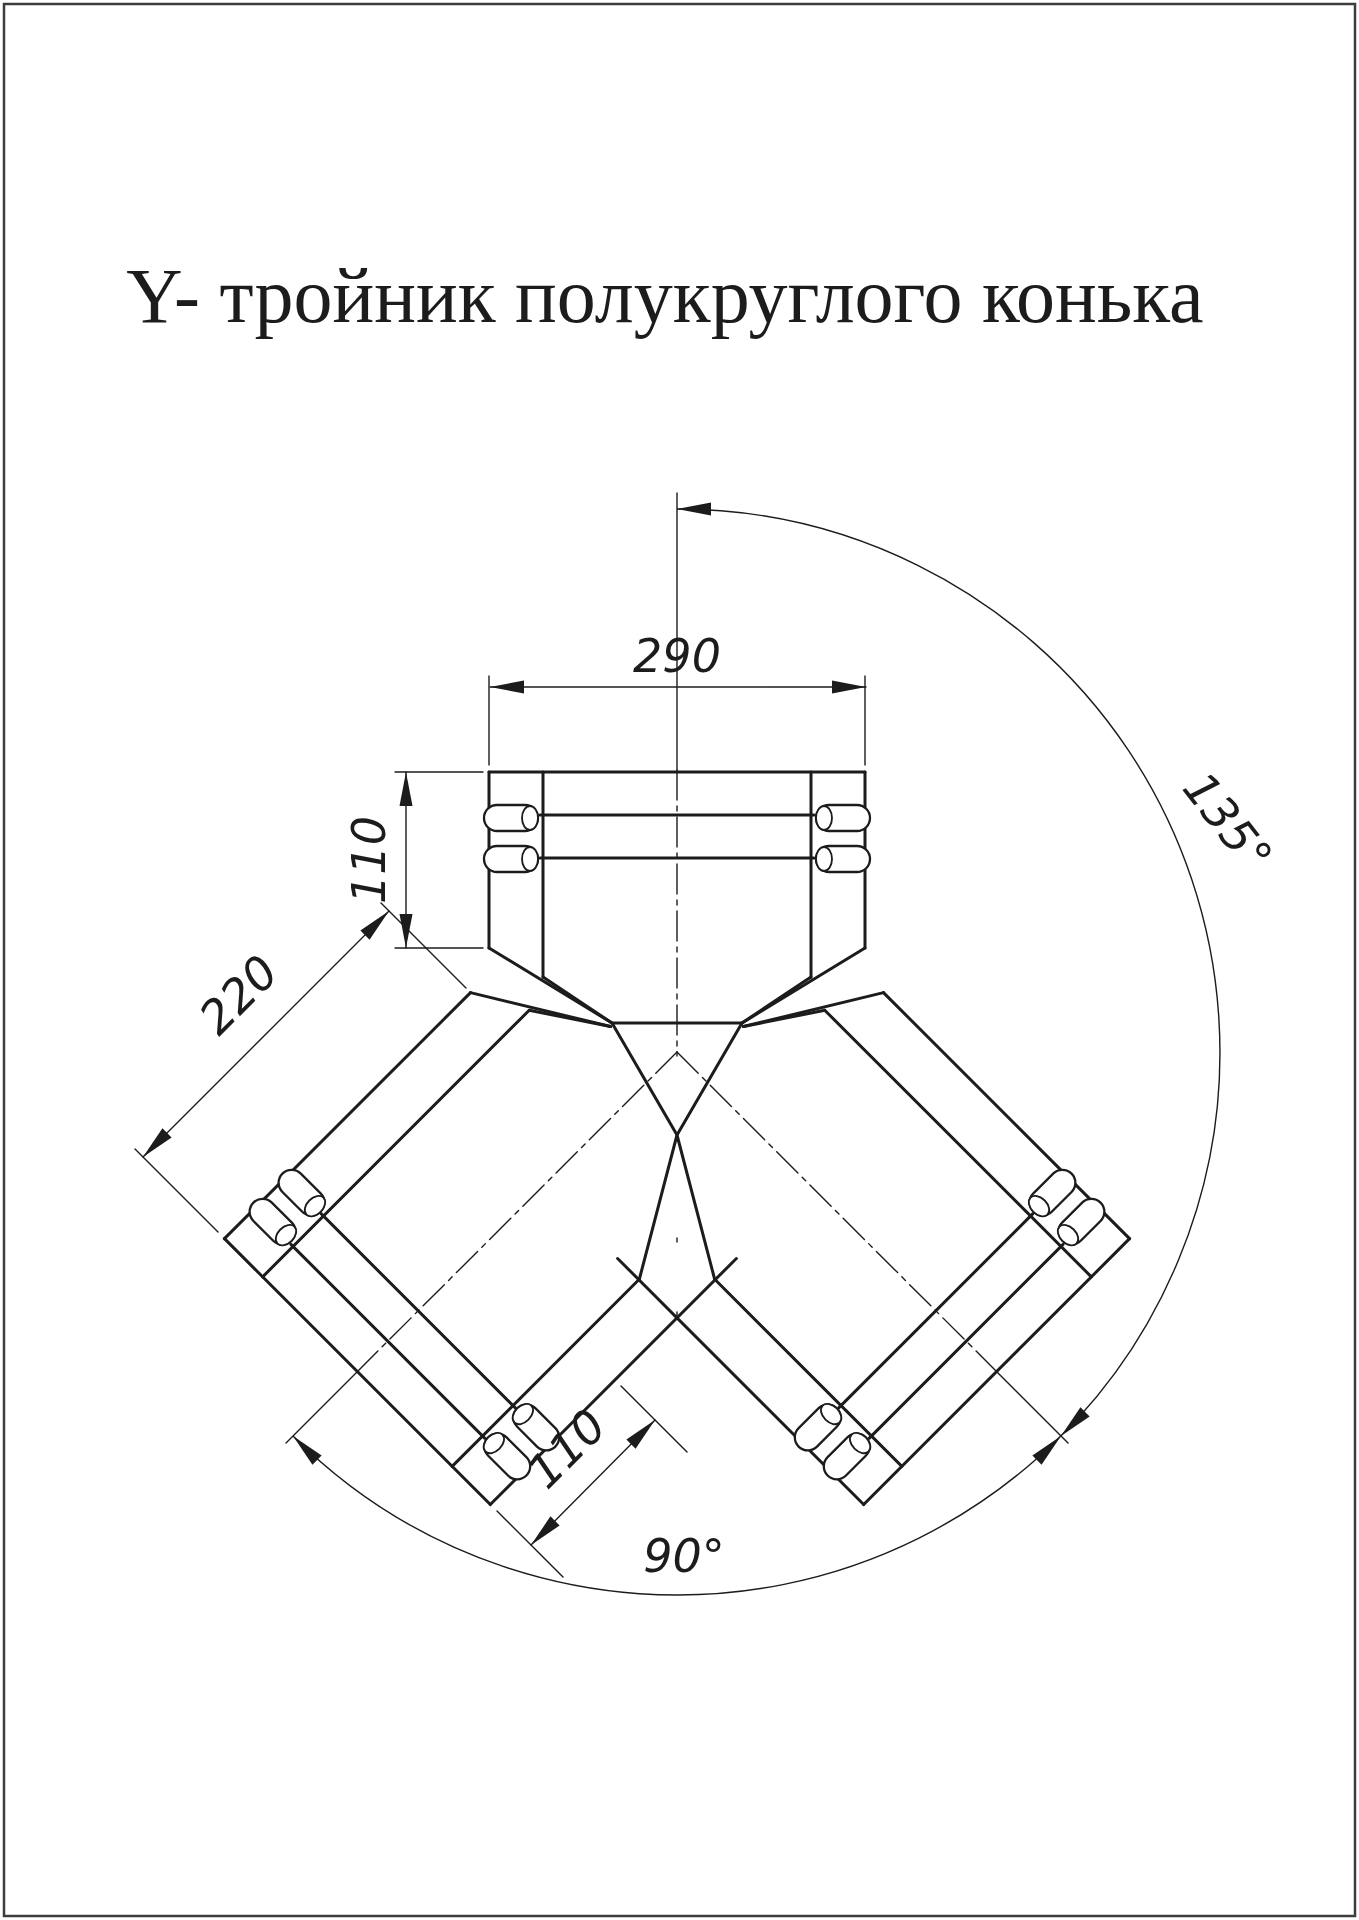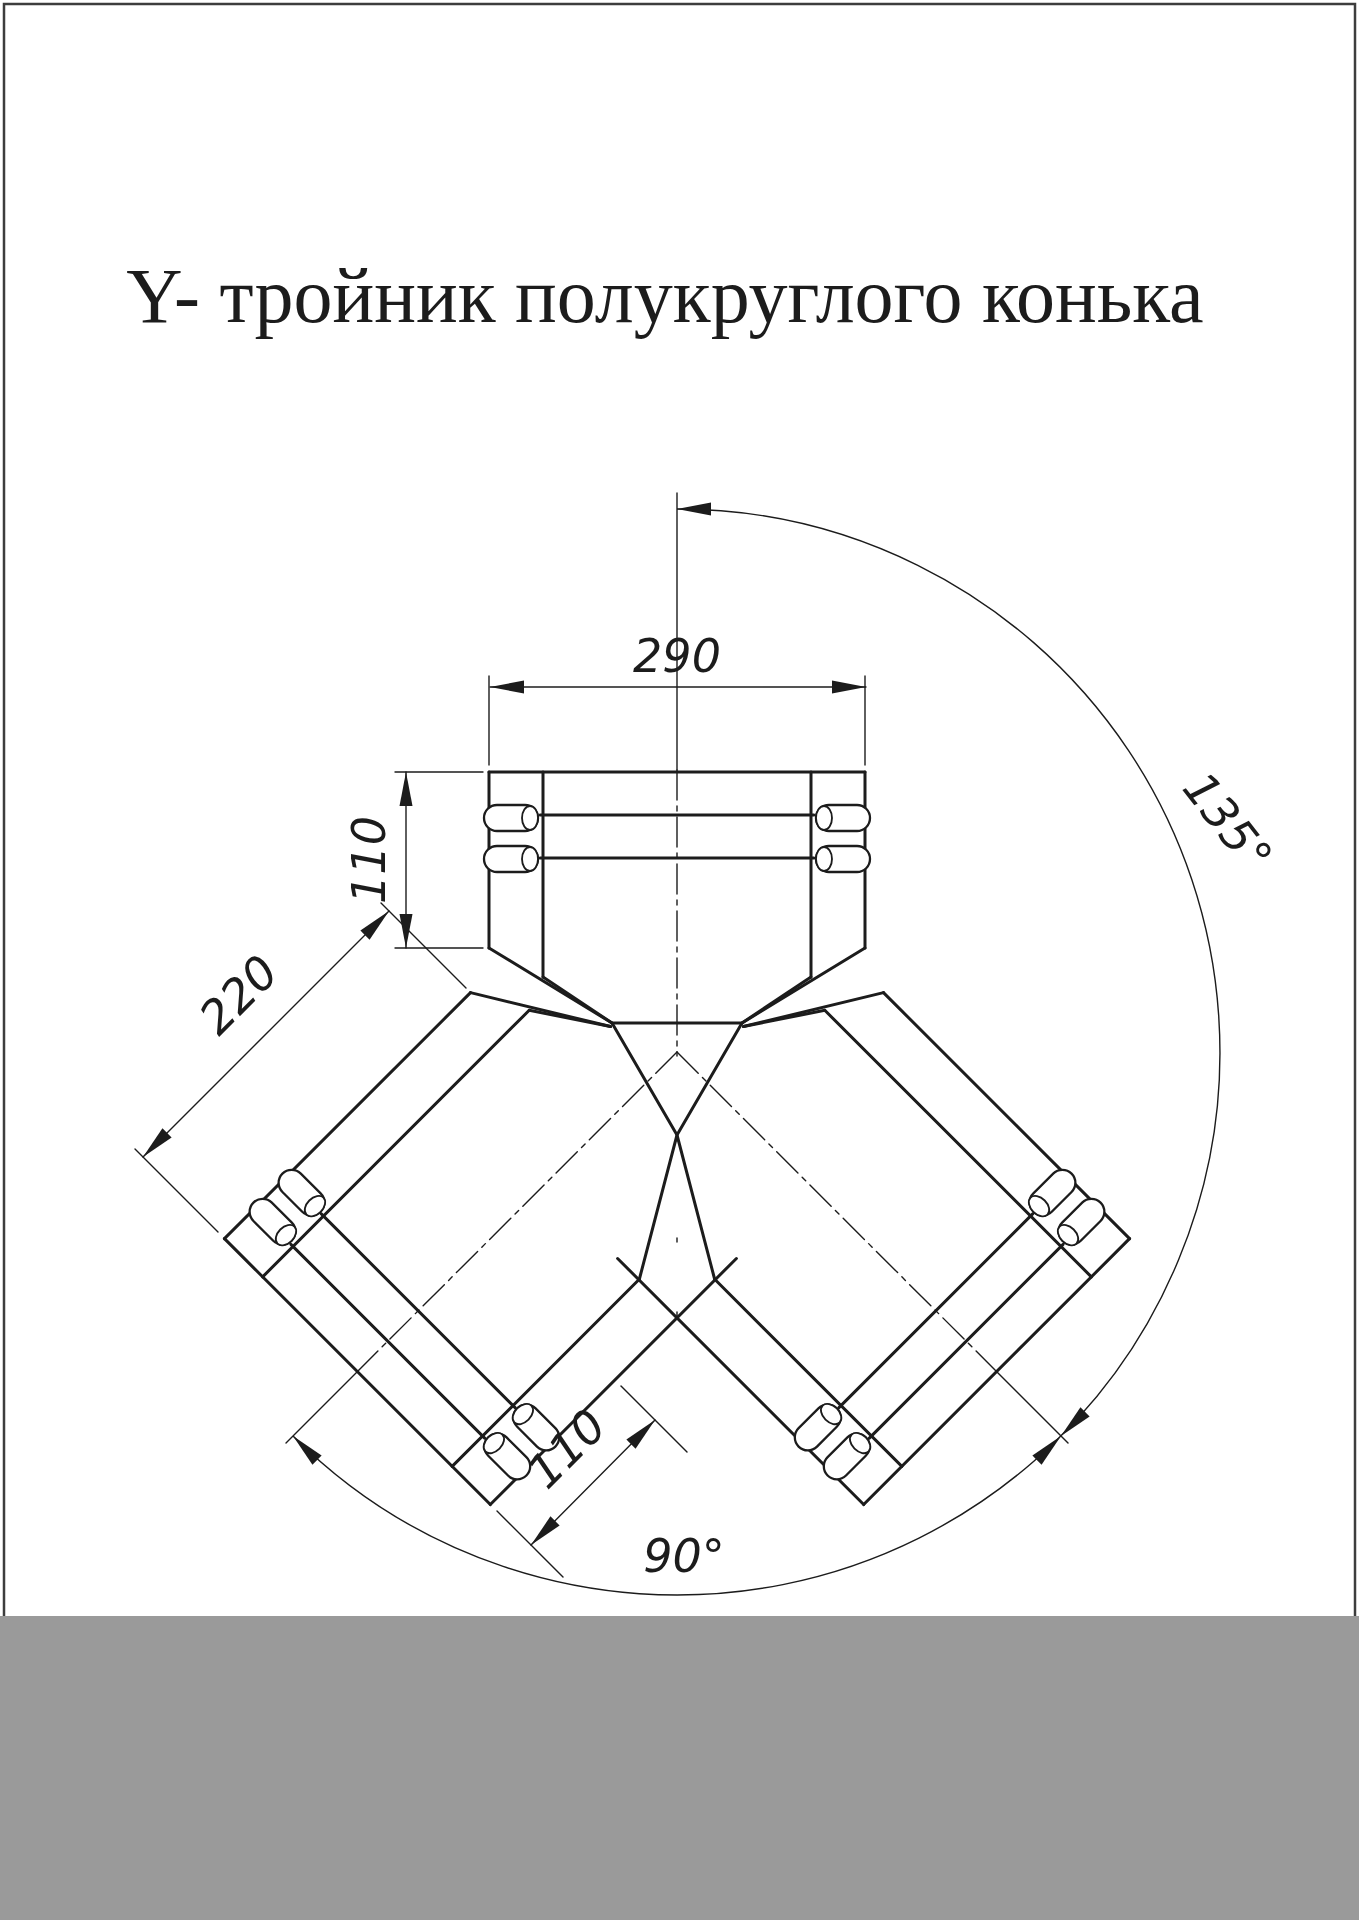--- a/index.html
+++ b/index.html
@@ -1,16 +1,16 @@
 <!DOCTYPE html>
 <html><head>
 <meta charset="utf-8">
 <style>
   html,body{margin:0;padding:0;background:#9a9a9a;}
-  .sheet{position:relative;width:1359px;height:1616px;background:#3b82f6;margin:0 auto;overflow:hidden;}
+  .sheet{position:relative;width:1359px;height:1920px;background:#3b82f6;margin:0 auto;overflow:hidden;}
   svg{display:block;}
   text{fill:#1c1c1c;}
   .t-title{font-family:"Liberation Serif",serif;font-size:78px;}
   .t-dim{font-family:"DejaVu Sans",sans-serif;font-size:46px;font-style:italic;}
 </style>
 </head>
 <body>
 
 <div class="sheet">
   <svg id="cad" width="1359" height="1920" viewBox="0 0 1359 1920">

